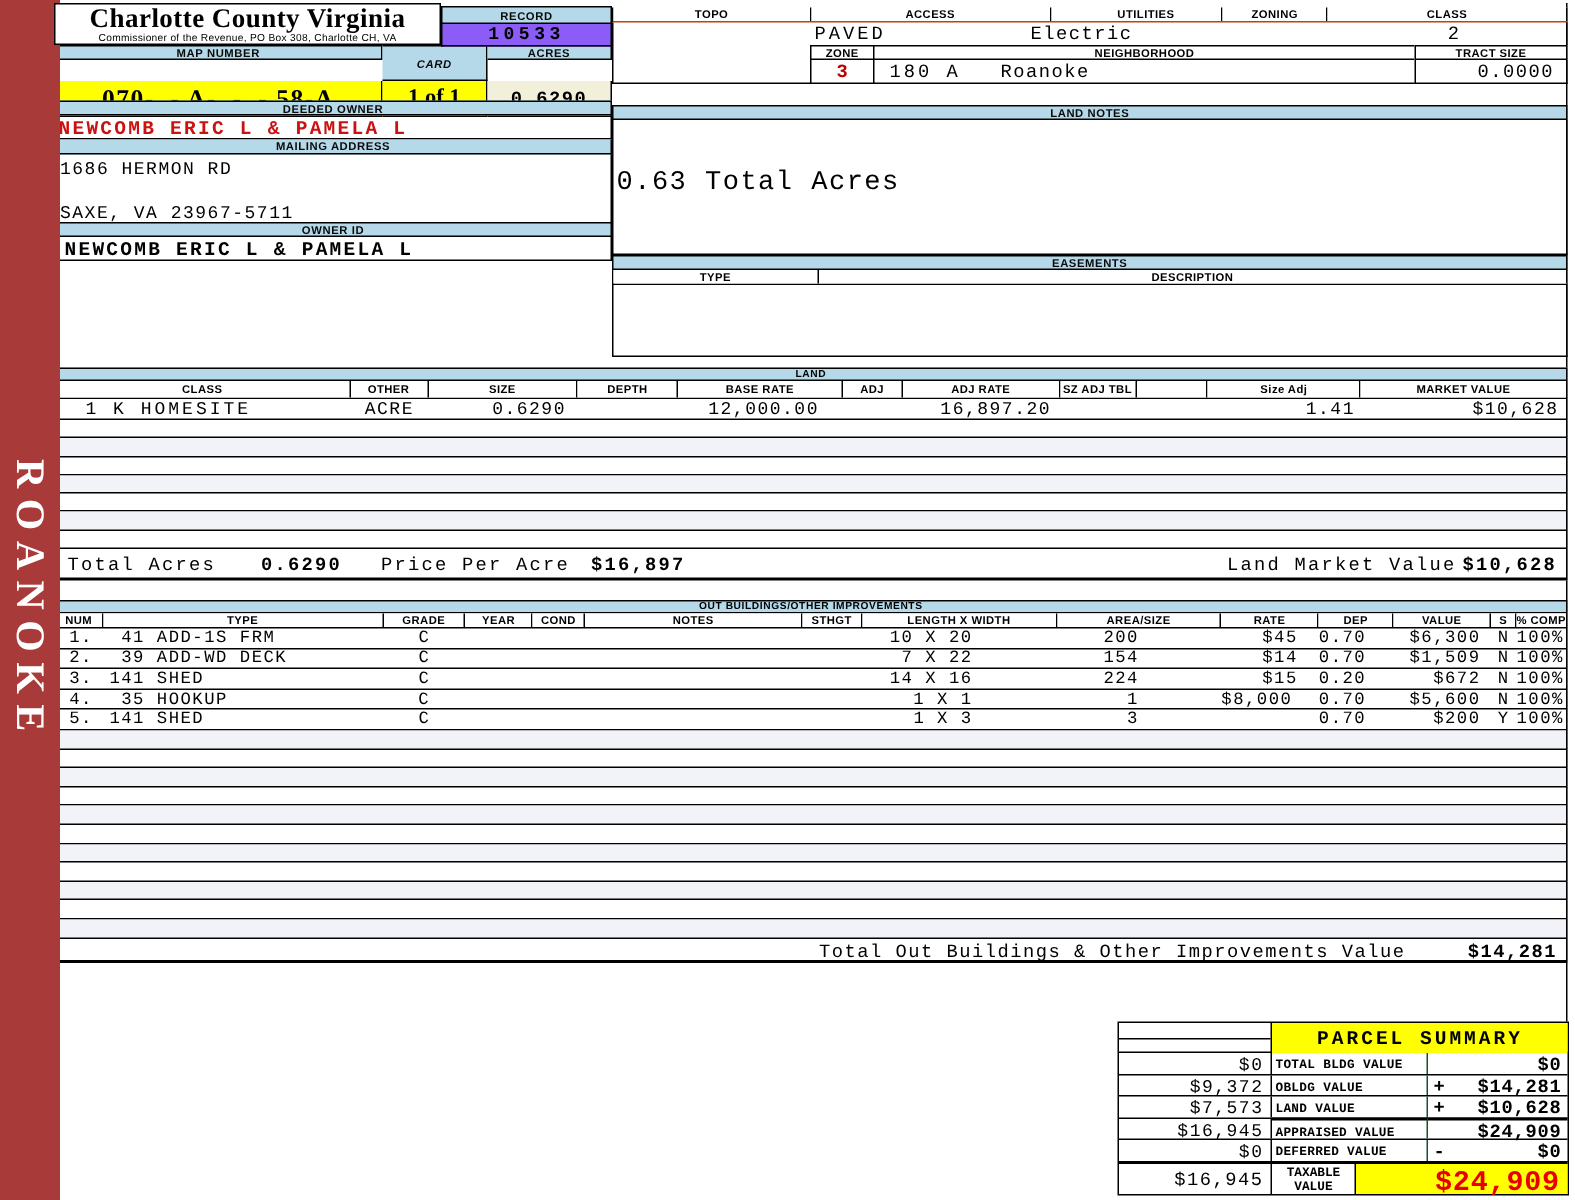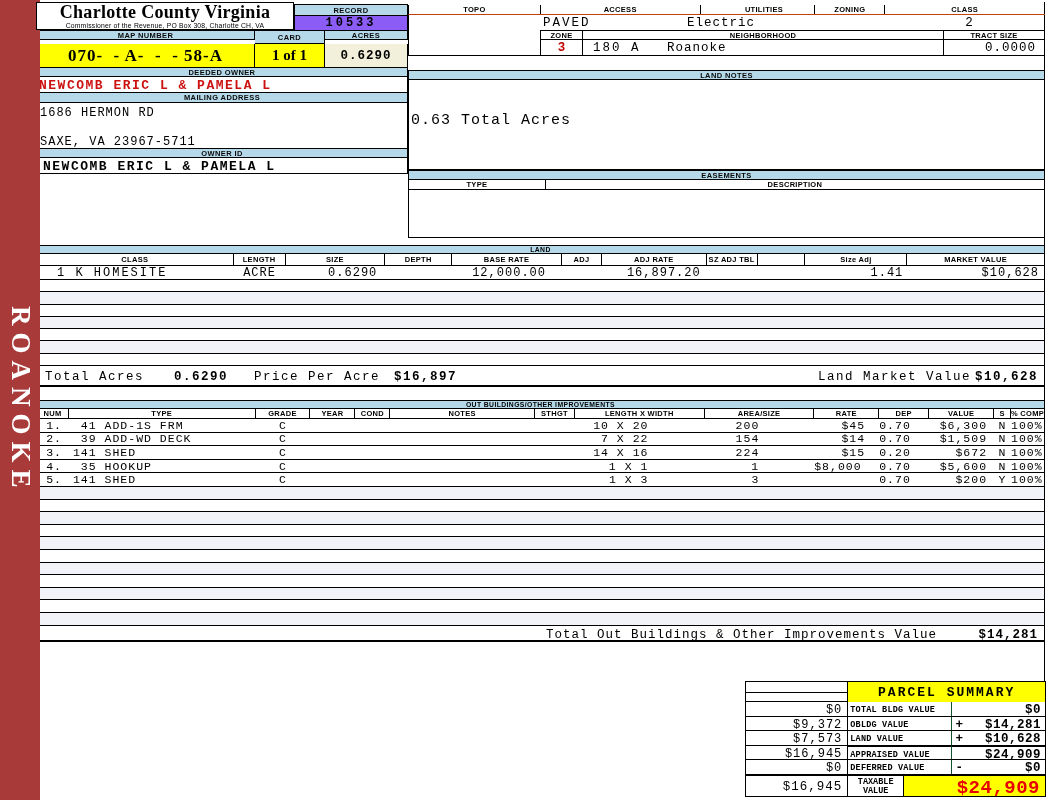--- a/index.html
+++ b/index.html
@@ -43,21 +43,21 @@
 
   
   .lp-vals { height:15px; border-left:1px solid #000; border-right:1px solid #000; position:relative; font-size:12.5px; }
   .lp-paved { position:absolute; left:134px; top:1px; letter-spacing:2px; }
   .lp-elec  { position:absolute; left:278px; top:1px; letter-spacing:1px; }
   .lp-class { position:absolute; left:480px; width:160px; text-align:center; top:1px; }
   .zone-red { color:#C00000; font-weight:bold; }
   .lp-zonerow { height:16px; font-size:12.5px; }
   .lp-blank { width:132px; border-left:1px solid #000; }
   .zcell { border-left:1px solid #000; border-bottom:1px solid #000; position:relative; }
-  .notes-box { height:90px; border:1px solid #000; border-top:none; font-size:15px; letter-spacing:1px; position:relative; }
+  .notes-box { height:90px; border:1px solid #000; border-top:none; font-size:18px; letter-spacing:1px; position:relative; }
   .notes-text { position:absolute; left:2px; top:32px; }
   .ease-box { height:48px; border:1px solid #000; border-top:none; }
 
   
   .tbl { position:absolute; left:36px; width:1009px; border-left:1px solid #000; border-right:1px solid #000; background:#fff; }
   .tbar { height:9px; background:#B5D9E8; border-top:1px solid #000; border-bottom:1px solid #000; font:bold 6.8px "Liberation Sans",sans-serif; letter-spacing:.4px; display:flex; align-items:center; justify-content:center; }
   .hrow { display:flex; border-bottom:1px solid #000; background:#fff; }
   .hrow .chd:last-child { border-right:none; }
   .drow { display:flex; border-bottom:1px solid #000; font-size:12px; letter-spacing:1px; white-space:pre; align-items:center;justify-content:center; }
   .erow { border-bottom:1px solid #000; }
@@ -112,21 +112,21 @@
   </div>
 
   <div class="abs" style="left:294px;top:4px;width:114px;z-index:6;">
     <div class="hdr" style="height:12px;">RECORD</div>
     <div class="record-val">10533</div>
   </div>
 
   <div class="abs" style="left:36px;top:30px;width:372px;">
     <div class="frow">
       <div class="hdr" style="width:219px;height:10px;">MAP NUMBER</div>
-      <div class="hdr" style="width:70px;height:14px;border-left:none;">CARD</div>
+      <div class="hdr" style="width:70px;height:24px;border-left:none;font-style:italic;">CARD</div>
       <div class="hdr" style="width:83px;height:10px;border-left:none;">ACRES</div>
     </div>
     <div class="frow">
       <div class="map-val bg-yellow map-num" style="width:219px;">070-  - A-  -  - 58-A</div>
       <div class="map-val bg-yellow card-num" style="width:70px;border-left:none;">1 of 1</div>
       <div class="map-val bg-cream acres-num" style="width:83px;border-left:none;">0.6290</div>
     </div>
   </div>
 
   <div class="abs" style="left:36px;top:67px;width:372px;">
@@ -184,21 +184,21 @@
       <div class="chd" style="width:137px;">TYPE</div>
       <div class="chd" style="width:500px;">DESCRIPTION</div>
     </div>
     <div class="ease-box"></div>
   </div>
 
   <div class="tbl" style="top:245px;">
     <div class="tbar">LAND</div>
     <div class="hrow lh">
       <div class="chd lw0">CLASS</div>
-      <div class="chd lw1">LENGTH</div>
+      <div class="chd lw1">OTHER</div>
       <div class="chd lw2">SIZE</div>
       <div class="chd lw3">DEPTH</div>
       <div class="chd lw4">BASE RATE</div>
       <div class="chd lw5">ADJ</div>
       <div class="chd lw6">ADJ RATE</div>
       <div class="chd lw7">SZ ADJ TBL</div>
       <div class="chd lw8"></div>
       <div class="chd lw9">Size Adj</div>
       <div class="chd lw10">MARKET VALUE</div>
     </div>

